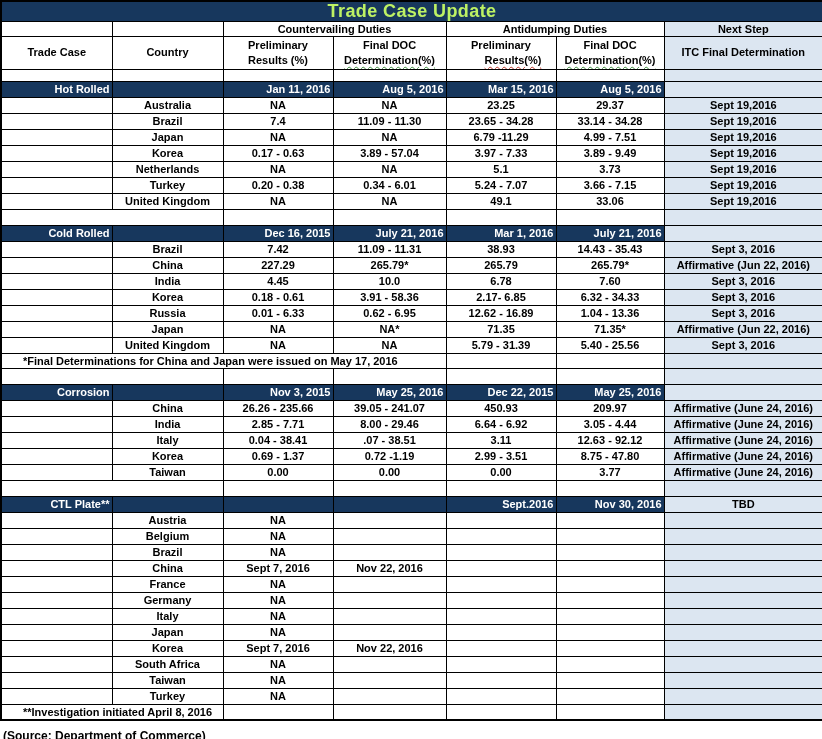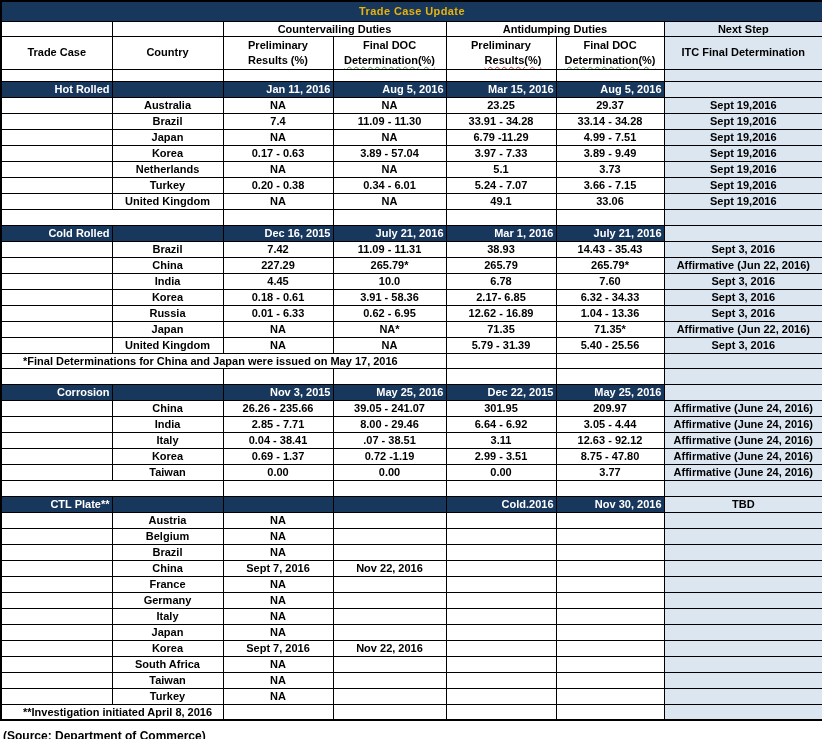--- a/index.html
+++ b/index.html
@@ -2,21 +2,21 @@
 <html><head>
 <meta charset="utf-8">
 <style>
   html,body{margin:0;padding:0;background:#ffffff;}
   .page{width:822px;height:739px;box-sizing:border-box;background:#ffffff;overflow:hidden;
         font-family:"Liberation Sans",sans-serif;}
   table{border-collapse:collapse;table-layout:fixed;width:822px;border:2px solid #000;}
   td,th{border:1px solid #000;font-family:"Liberation Sans",sans-serif;
         font-size:11px;font-weight:bold;color:#000;text-align:center;
         padding:0 2px;overflow:hidden;white-space:nowrap;box-sizing:border-box;line-height:14px;}
-  tr.title-row th{background:#17375D;color:#eab308;font-size:11px;height:20px;letter-spacing:.4px;}
+  tr.title-row th{background:#17375D;color:#bef264;font-size:18px;height:20px;letter-spacing:.4px;}
   tr.group-row th{height:15px;}
   tr.sub-row th{height:33px;line-height:15px;white-space:normal;}
   tr.thin-row td{height:12px;}
   tr.section-row td,tr.data-row td,tr.spacer-row td{height:16px;}
   tr.footnote-row td{height:15px;}
   .navy{background:#17375D;color:#fff;text-align:right;}
   .lb{background:#DCE6F1;margin-left:18px;}
   .fn{text-align:left;padding-left:21px;}
   .sq-green{text-decoration:underline;text-decoration-style:wavy;
             text-decoration-color:#3f8f3f;text-decoration-thickness:1px;text-underline-offset:2px;}
@@ -85,21 +85,21 @@
           <td>NA</td>
           <td>23.25</td>
           <td>29.37</td>
           <td class="lb">Sept 19,2016</td>
         </tr>
         <tr class="data-row">
           <td></td>
           <td>Brazil</td>
           <td>7.4</td>
           <td>11.09 - 11.30</td>
-          <td>33.91 - 34.28</td>
+          <td>23.65 - 34.28</td>
           <td>33.14 - 34.28</td>
           <td class="lb">Sept 19,2016</td>
         </tr>
         <tr class="data-row">
           <td></td>
           <td>Japan</td>
           <td>NA</td>
           <td>NA</td>
           <td>6.79 -11.29</td>
           <td>4.99 - 7.51</td>
@@ -242,21 +242,21 @@
           <td class="navy">May 25, 2016</td>
           <td class="navy">Dec 22, 2015</td>
           <td class="navy">May 25, 2016</td>
           <td class="lb"></td>
         </tr>
         <tr class="data-row">
           <td></td>
           <td>China</td>
           <td>26.26 - 235.66</td>
           <td>39.05 - 241.07</td>
-          <td>301.95</td>
+          <td>450.93</td>
           <td>209.97</td>
           <td class="lb">Affirmative (June 24, 2016)</td>
         </tr>
         <tr class="data-row">
           <td></td>
           <td>India</td>
           <td>2.85 - 7.71</td>
           <td>8.00 - 29.46</td>
           <td>6.64 - 6.92</td>
           <td>3.05 - 4.44</td>
@@ -295,21 +295,21 @@
           <td></td>
           <td></td>
           <td></td>
           <td class="lb"></td>
         </tr>
         <tr class="section-row">
           <td class="navy">CTL Plate**</td>
           <td class="navy"></td>
           <td class="navy"></td>
           <td class="navy"></td>
-          <td class="navy">Cold.2016</td>
+          <td class="navy">Sept.2016</td>
           <td class="navy">Nov 30, 2016</td>
           <td class="lb">TBD</td>
         </tr>
         <tr class="data-row">
           <td></td>
           <td>Austria</td>
           <td>NA</td>
           <td></td>
           <td></td>
           <td></td>

